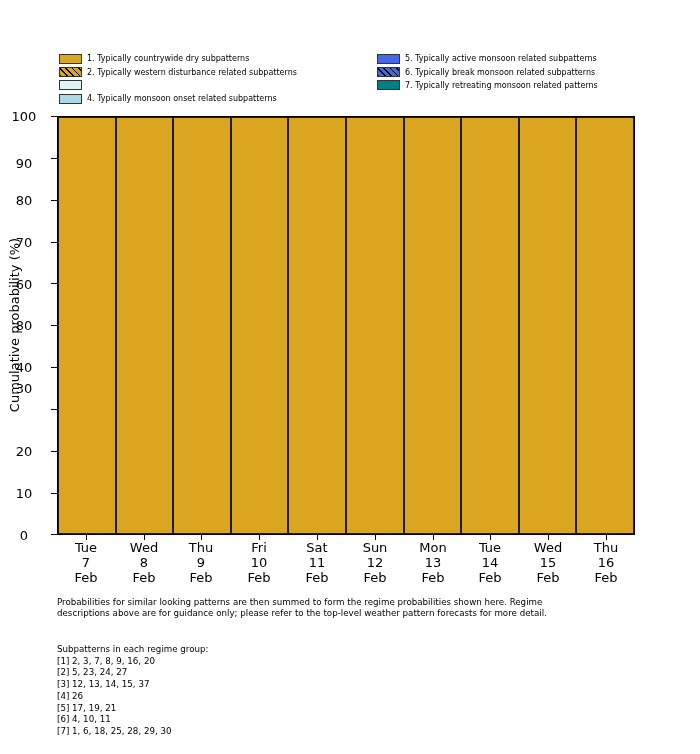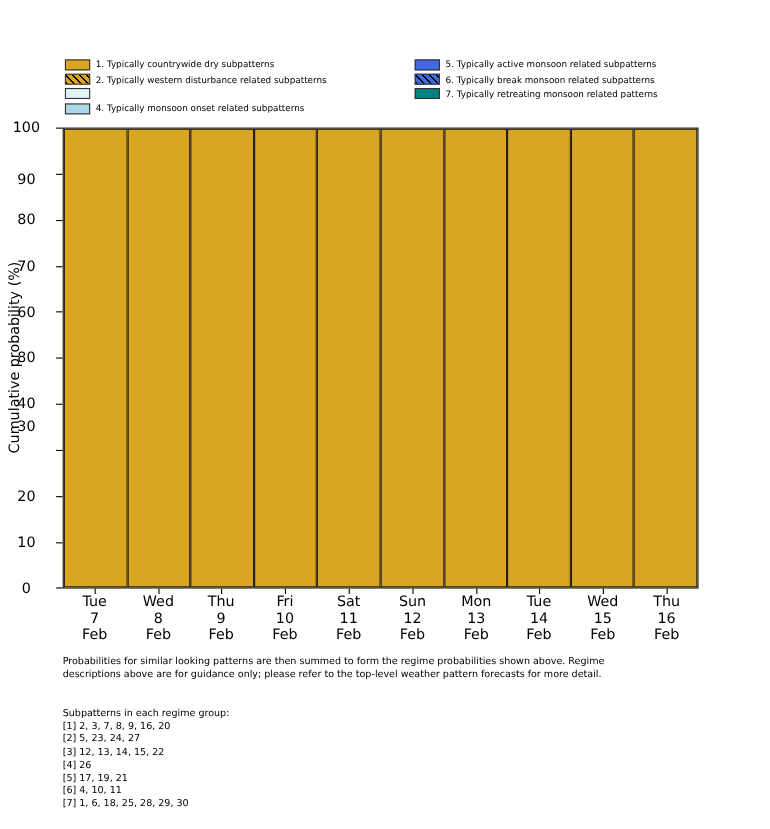--- a/index.html
+++ b/index.html
@@ -206,28 +206,28 @@
     <div>15</div>
     <div>Feb</div>
   </div>
   <div class="xtick" style="left:571px">
     <div>Thu</div>
     <div>16</div>
     <div>Feb</div>
   </div>
 
   <div id="footnote">
-    <div>Probabilities for similar looking patterns are then summed to form the regime probabilities shown above. Regime</div>
+    <div>Probabilities for similar looking patterns are then summed to form the regime probabilities shown here. Regime</div>
     <div>descriptions above are for guidance only; please refer to the top-level weather pattern forecasts for more detail.</div>
   </div>
 
   <div id="subpatterns">
     <div>Subpatterns in each regime group:</div>
     <div>[1] 2, 3, 7, 8, 9, 16, 20</div>
     <div>[2] 5, 23, 24, 27</div>
-    <div>[3] 12, 13, 14, 15, 22</div>
+    <div>[3] 12, 13, 14, 15, 37</div>
     <div>[4] 26</div>
     <div>[5] 17, 19, 21</div>
     <div>[6] 4, 10, 11</div>
     <div>[7] 1, 6, 18, 25, 28, 29, 30</div>
   </div>
 
 </div>
 
 </body></html>

